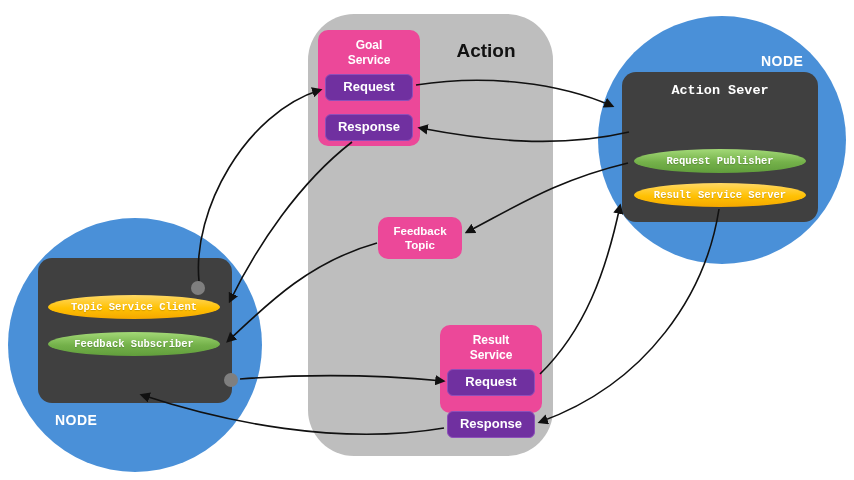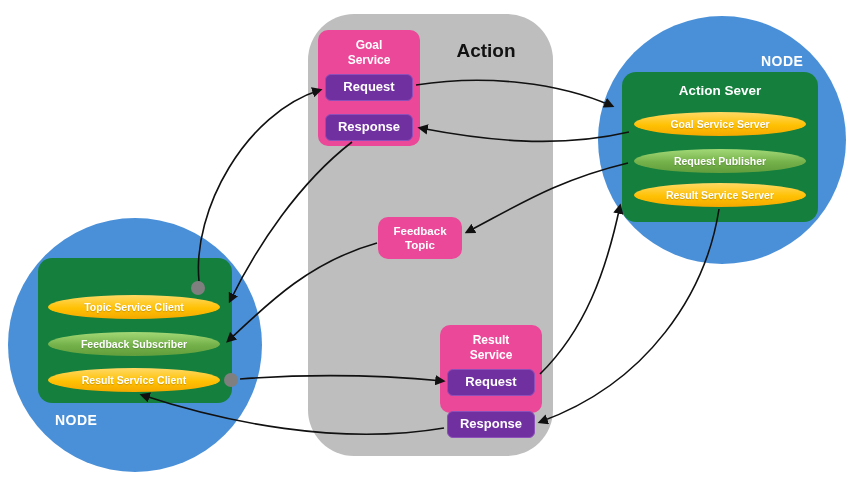--- a/index.html
+++ b/index.html
@@ -24,21 +24,21 @@
   #result-service { left:440px; top:325px; width:102px; height:88px; }
 
   .purple-btn { position:absolute; width:88px; height:27px; background:#7030a0;
                 border:1px solid #8d4fba; border-radius:6px; color:#fff; font-size:13px;
                 font-weight:bold; line-height:24px; text-align:center; }
   #goal-request    { left:325px; top:74px; }
   #goal-response   { left:325px; top:114px; }
   #result-request  { left:447px; top:369px; }
   #result-response { left:447px; top:411px; }
 
-  .orange-box { position:absolute; background:#15803d; border-radius:14px; color:#fff; }
+  .orange-box { position:absolute; background:#404040; border-radius:14px; color:#fff;font-family:Liberation Mono, monospace; }
   #server-box { left:622px; top:72px;  width:196px; height:150px; }
   #client-box { left:38px;  top:258px; width:194px; height:145px; }
   .orange-title { text-align:center; font-size:13.5px; font-weight:bold; margin-top:11px; }
 
   .pill { position:absolute; width:172px; height:24px; border-radius:50%; color:#fff;
           font-size:10.5px; font-weight:600; text-align:center; line-height:24px;
           text-shadow:0 1px 1px rgba(0,0,0,0.18); }
   .pill.yellow { background:linear-gradient(180deg,#ffd966 0%,#ffc103 55%,#f5a800 100%); }
   .pill.green  { background:linear-gradient(180deg,#a3d977 0%,#74b14a 55%,#619e3c 100%); }
   #server-box .pill { left:12px; }
@@ -82,30 +82,28 @@
     <div class="sb-label">
       <span>Result</span>
       <span>Service</span>
     </div>
   </div>
   <div class="purple-btn" id="result-request">Request</div>
   <div class="purple-btn" id="result-response">Response</div>
 
   <div class="orange-box" id="server-box">
     <div class="orange-title">Action Sever</div>
-    <div class="pill yellow" id="server-pill-1">Goal Service Server</div>
     <div class="pill green" id="server-pill-2">Request Publisher</div>
     <div class="pill yellow" id="server-pill-3">Result Service Server</div>
   </div>
   <div class="node-label" id="node-right">NODE</div>
 
   <div class="orange-box" id="client-box">
     <div class="pill yellow" id="client-pill-1">Topic Service Client</div>
     <div class="pill green" id="client-pill-2">Feedback Subscriber</div>
-    <div class="pill yellow" id="client-pill-3">Result Service Client</div>
   </div>
   <div class="node-label" id="node-left">NODE</div>
 
   <svg class="arrows" viewBox="0 0 854 480">
     <defs>
       <marker id="ah" viewBox="0 0 10 10" refX="7.5" refY="5" markerWidth="6.5" markerHeight="6.5" orient="auto-start-reverse">
         <path d="M0,0 L10,5 L0,10 Z" fill="#111"></path>
       </marker>
     </defs>
     <g fill="none" stroke="#111" stroke-width="1.6">

